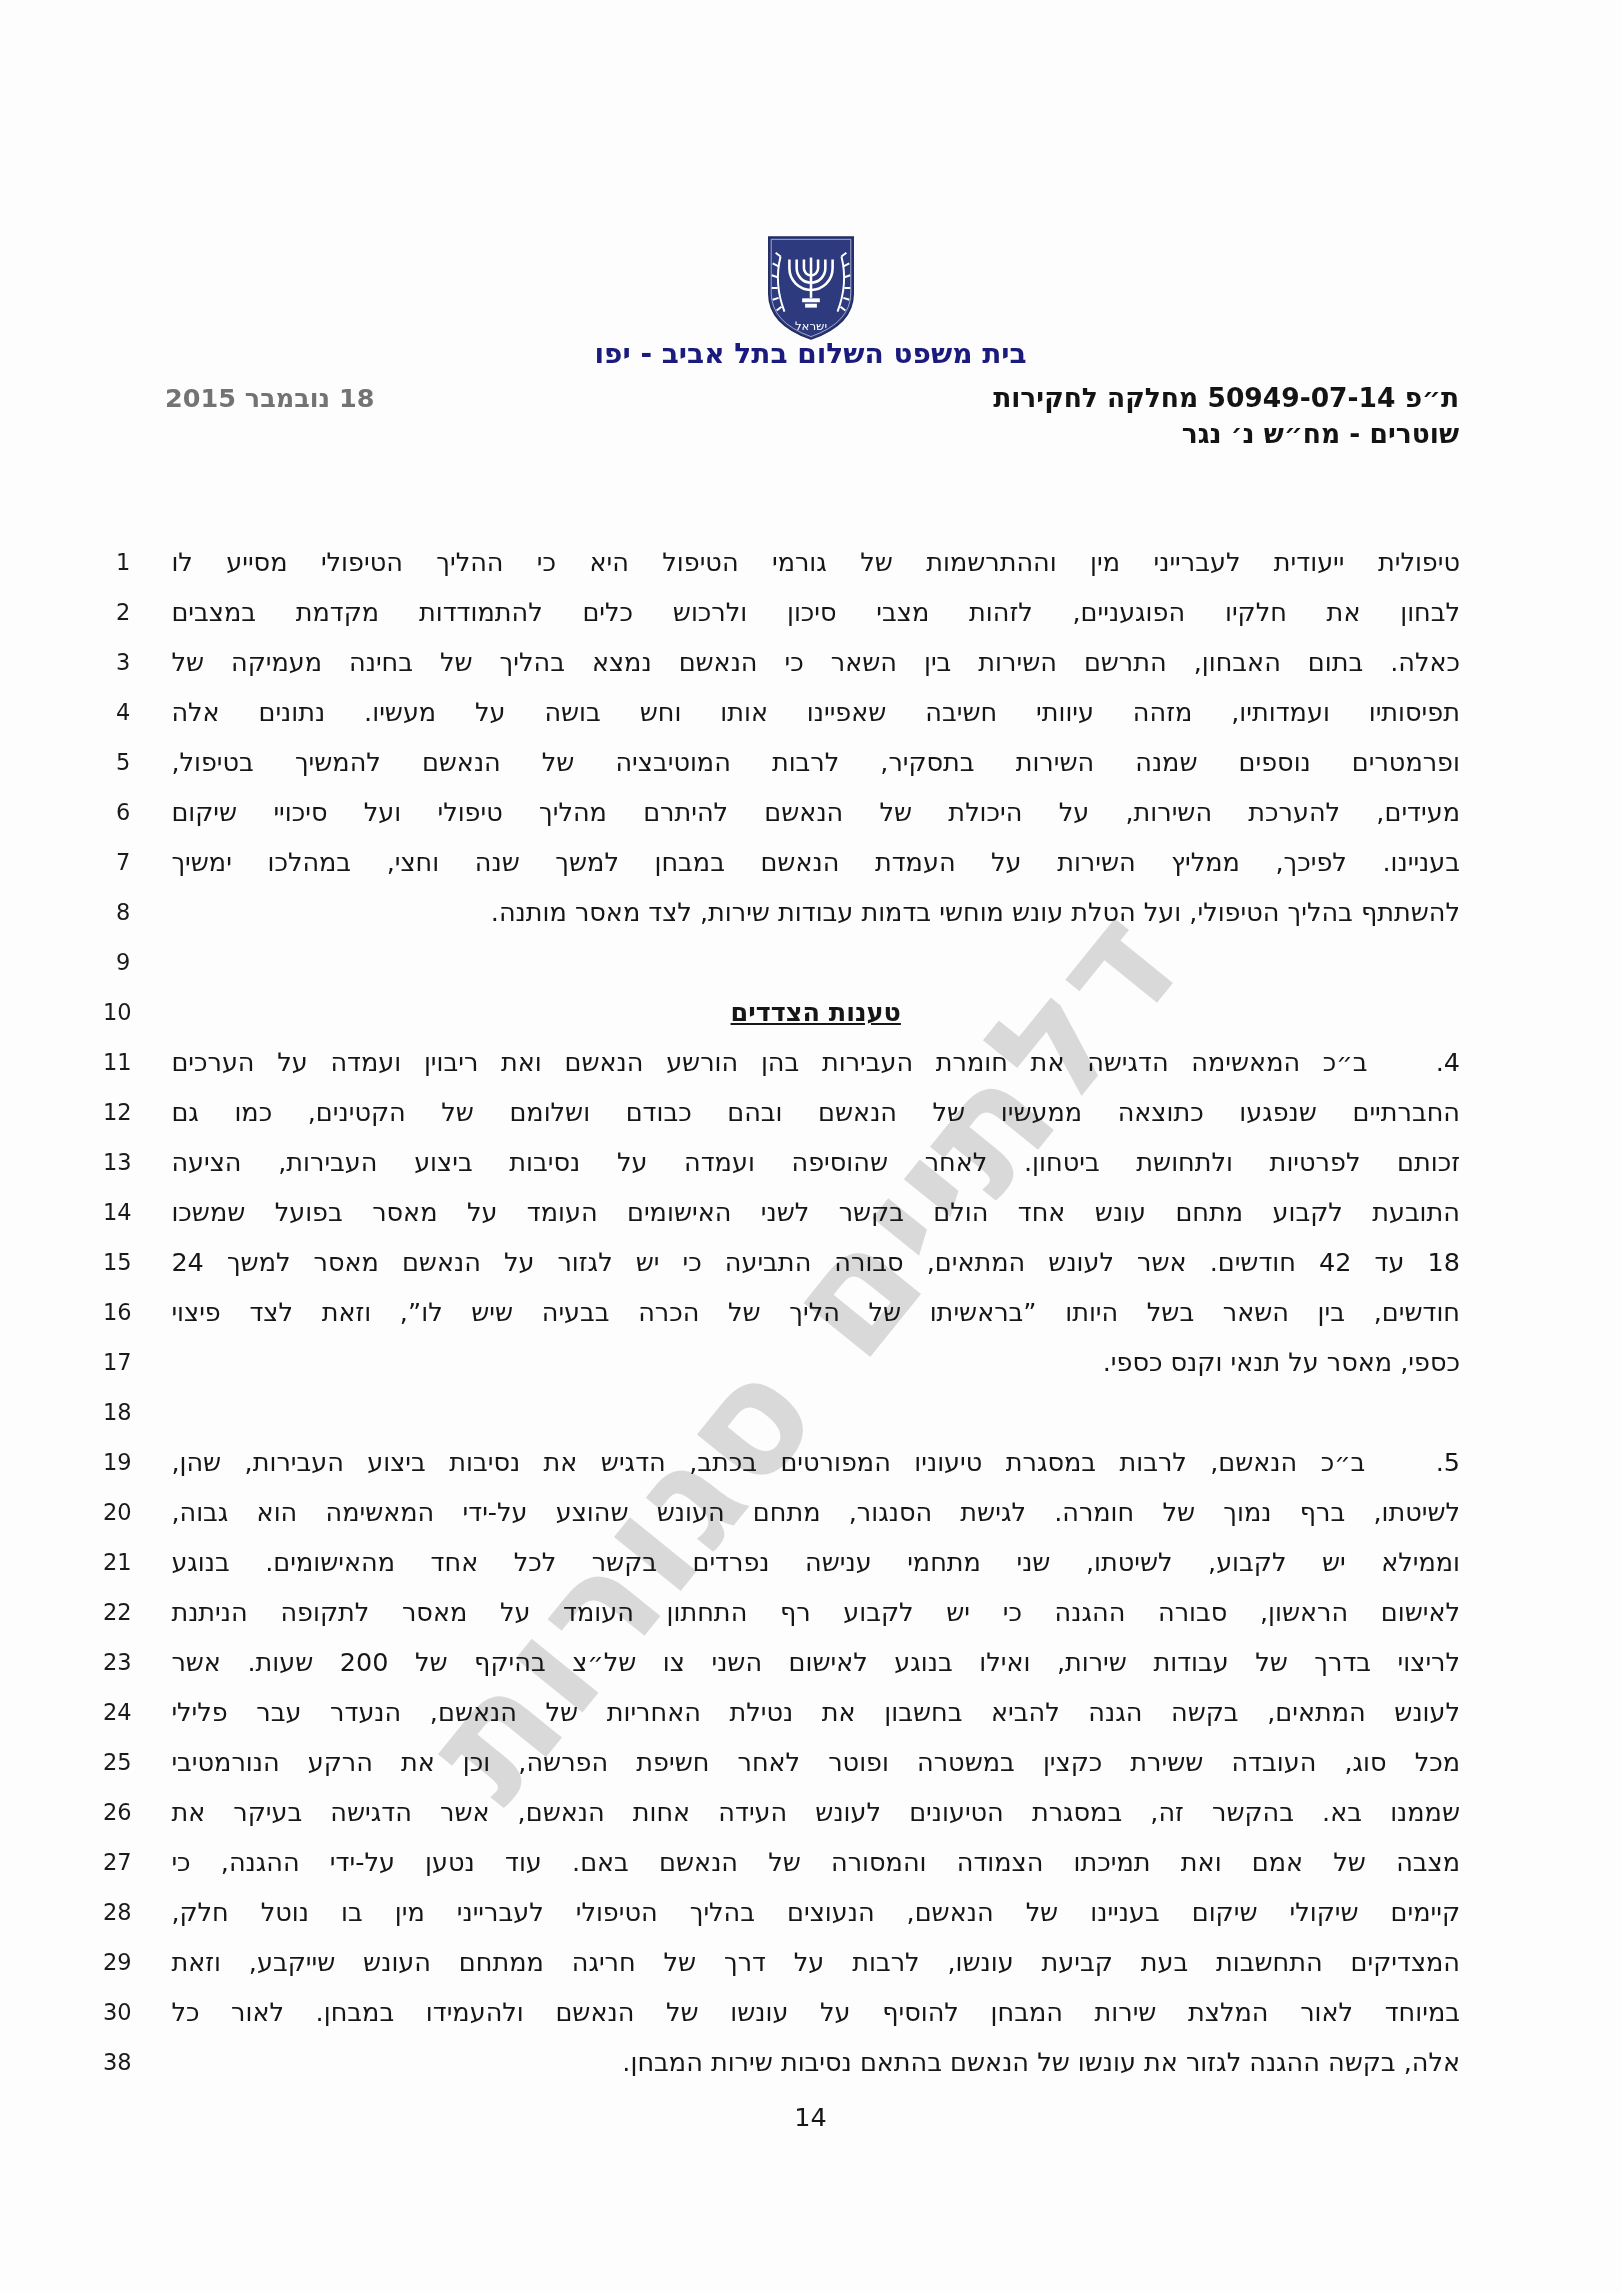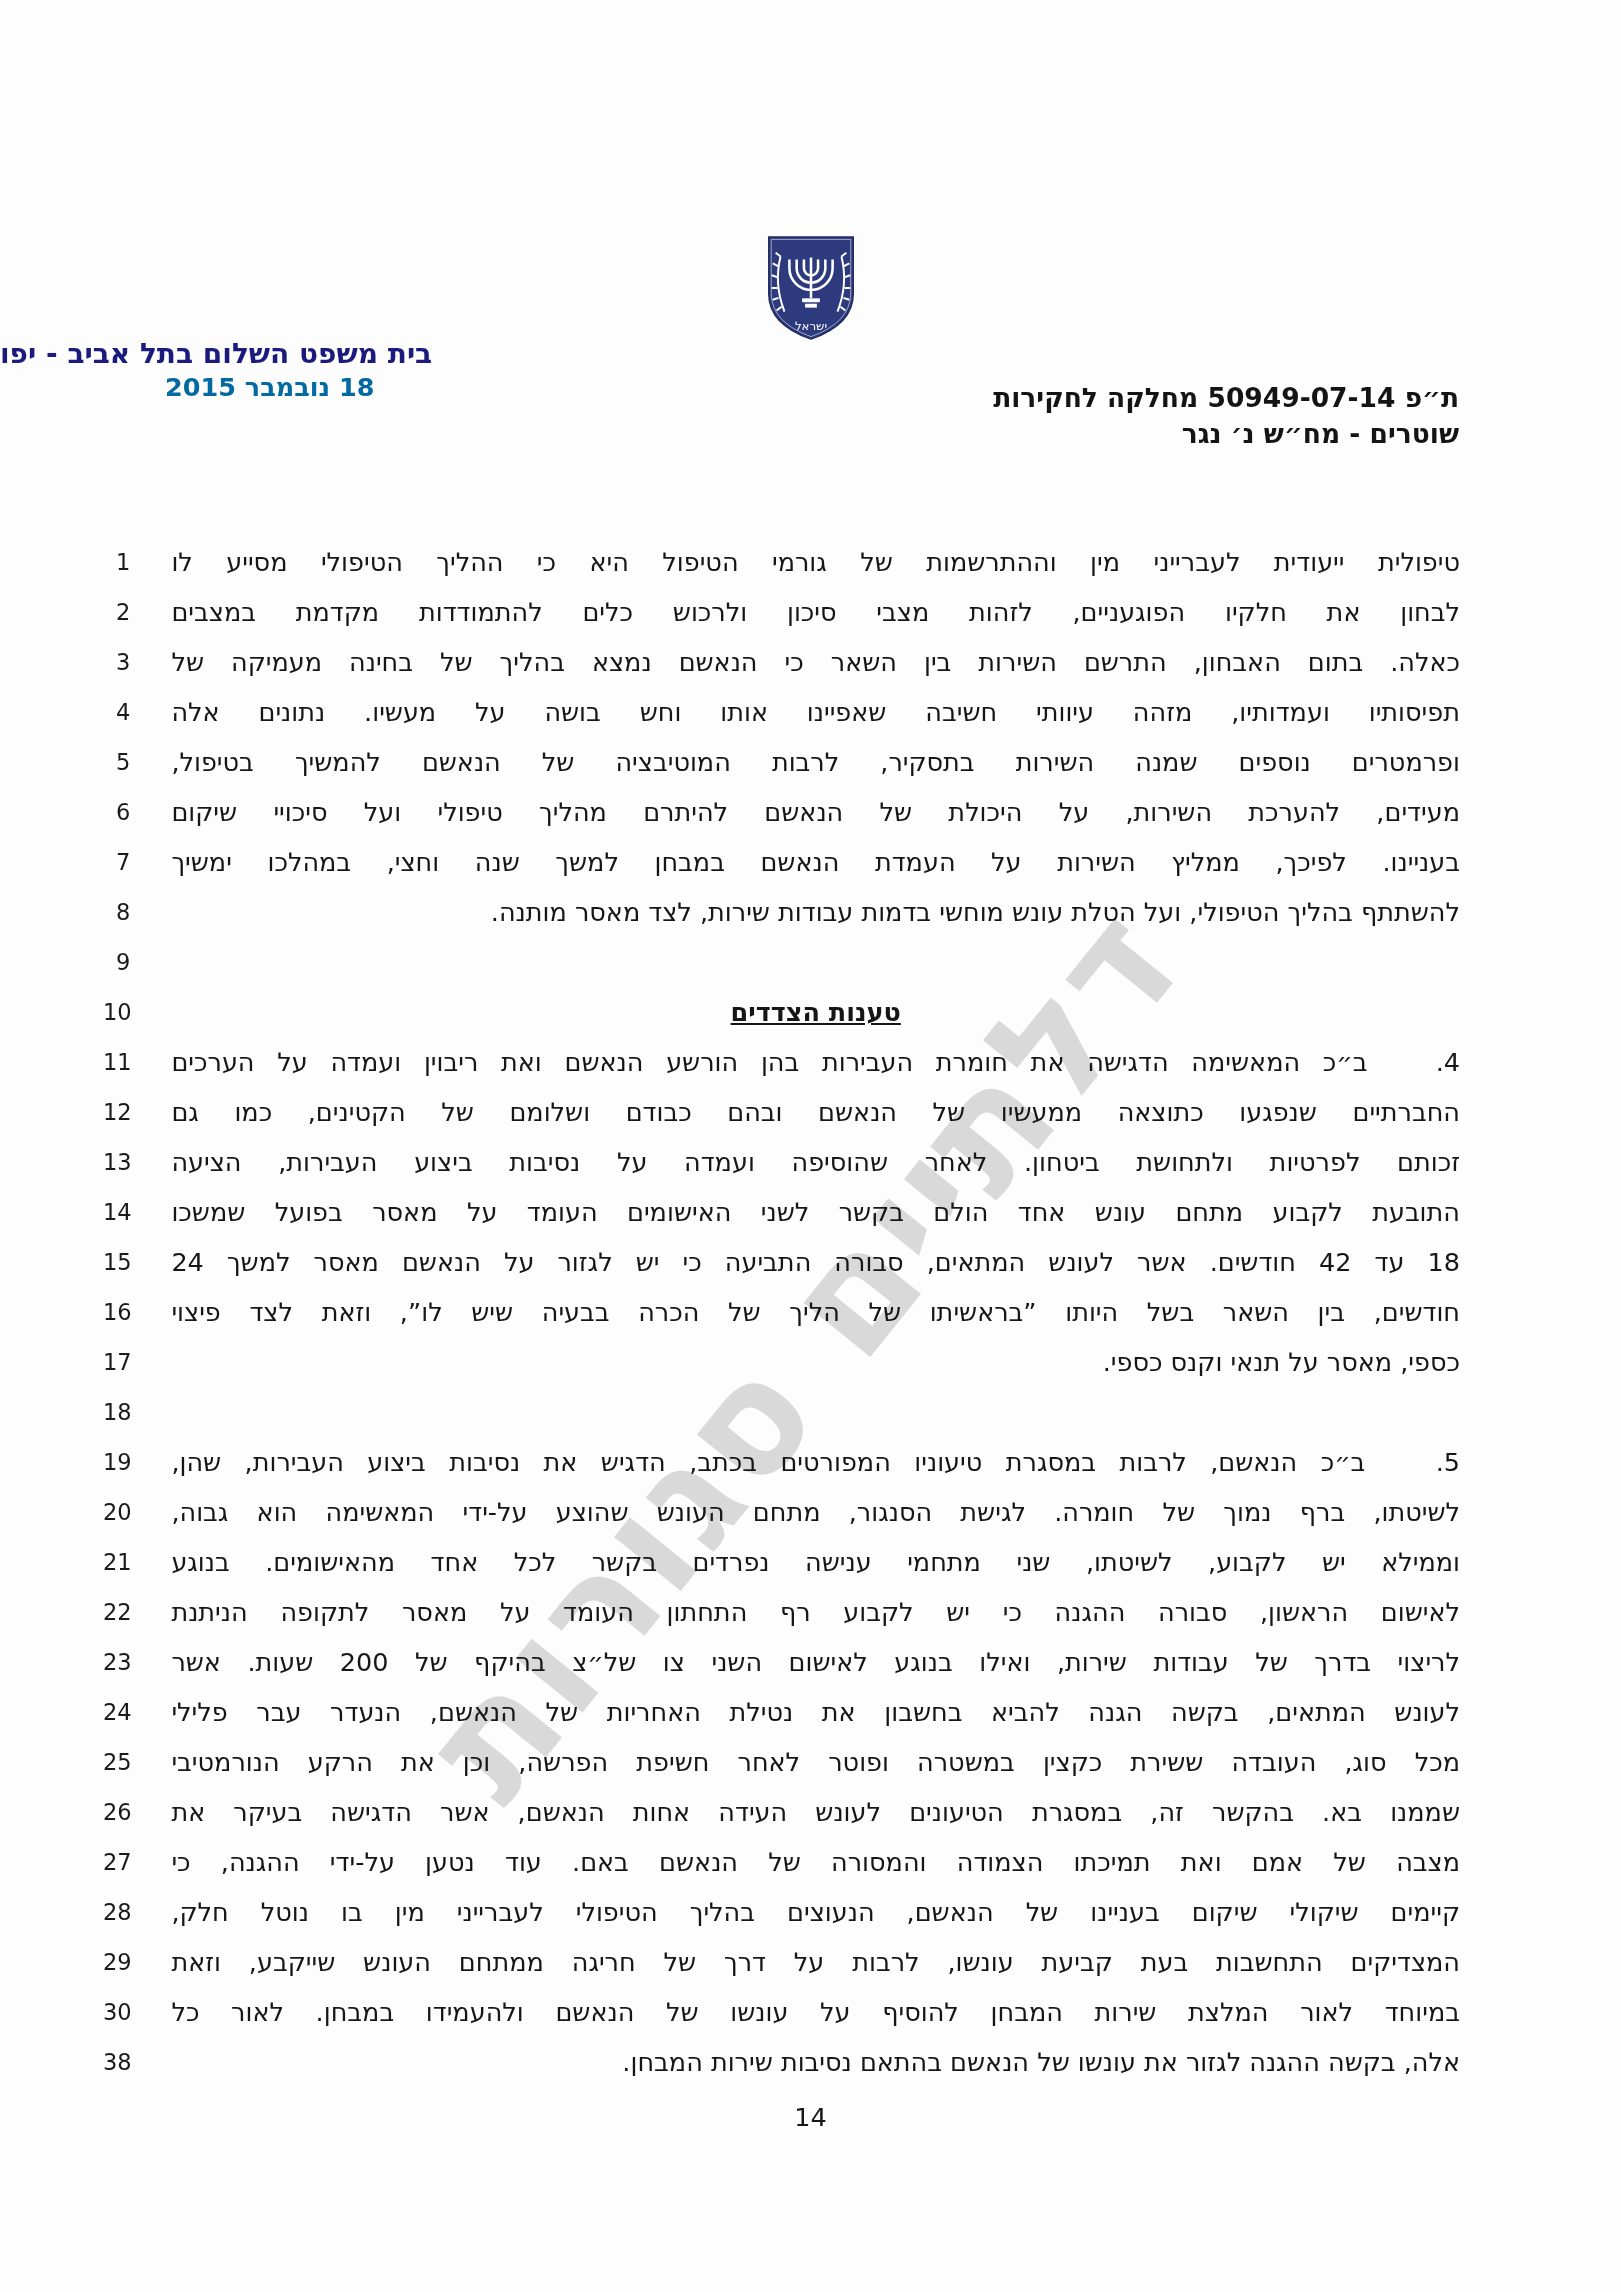--- a/index.html
+++ b/index.html
@@ -27,36 +27,36 @@
     letter-spacing:3.9px;
     color:rgba(0,0,0,0.14);
     white-space:nowrap;
     z-index:0;
     pointer-events:none;
   }
   
   #emblem{position:absolute;left:760px;top:233px;width:102px;height:110px;z-index:1;}
   #court-name{
     position:absolute;left:0;top:337px;width:100%;
-    text-align:left;
+    text-align:center;
     font-size:28px;font-weight:700;
     color:#1b1a7d;
     direction:rtl;z-index:1;
   }
   #case-block{
     position:absolute;right:162px;top:380px;
     direction:rtl;text-align:right;
     font-size:26.5px;font-weight:700;line-height:36px;
     color:#141414;z-index:1;
   }
   #doc-date{
-    position:absolute;left:165px;top:372px;
+    position:absolute;left:165px;top:383px;
     direction:rtl;
     font-size:25.5px;font-weight:700;
-    color:#0369a1;z-index:1;
+    color:#737373;z-index:1;
   }
   
   #body-lines{
     position:absolute;left:103px;top:537px;
     width:1357px;z-index:1;
   }
   .line-row{display:flex;height:50px;align-items:stretch;}
   .line-num{
     width:27.4px;flex:0 0 27.4px;
     text-align:right;

